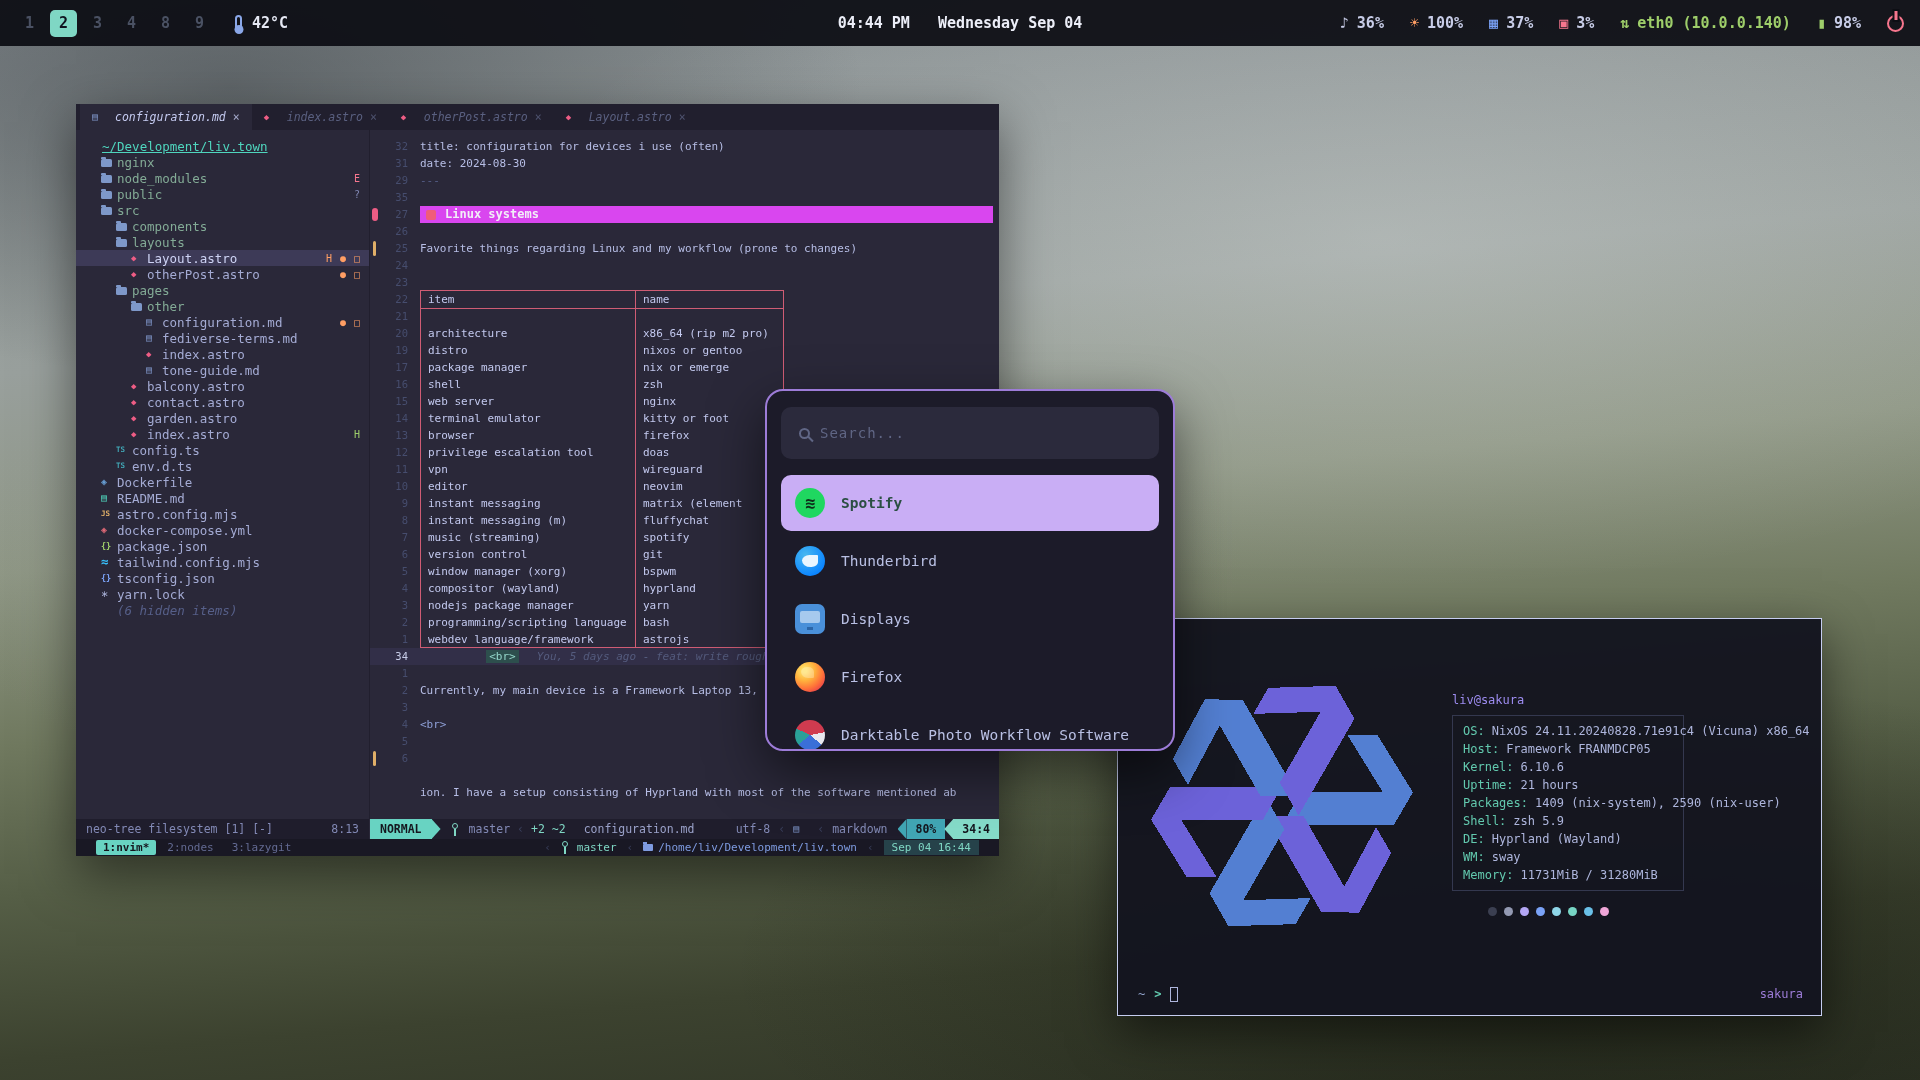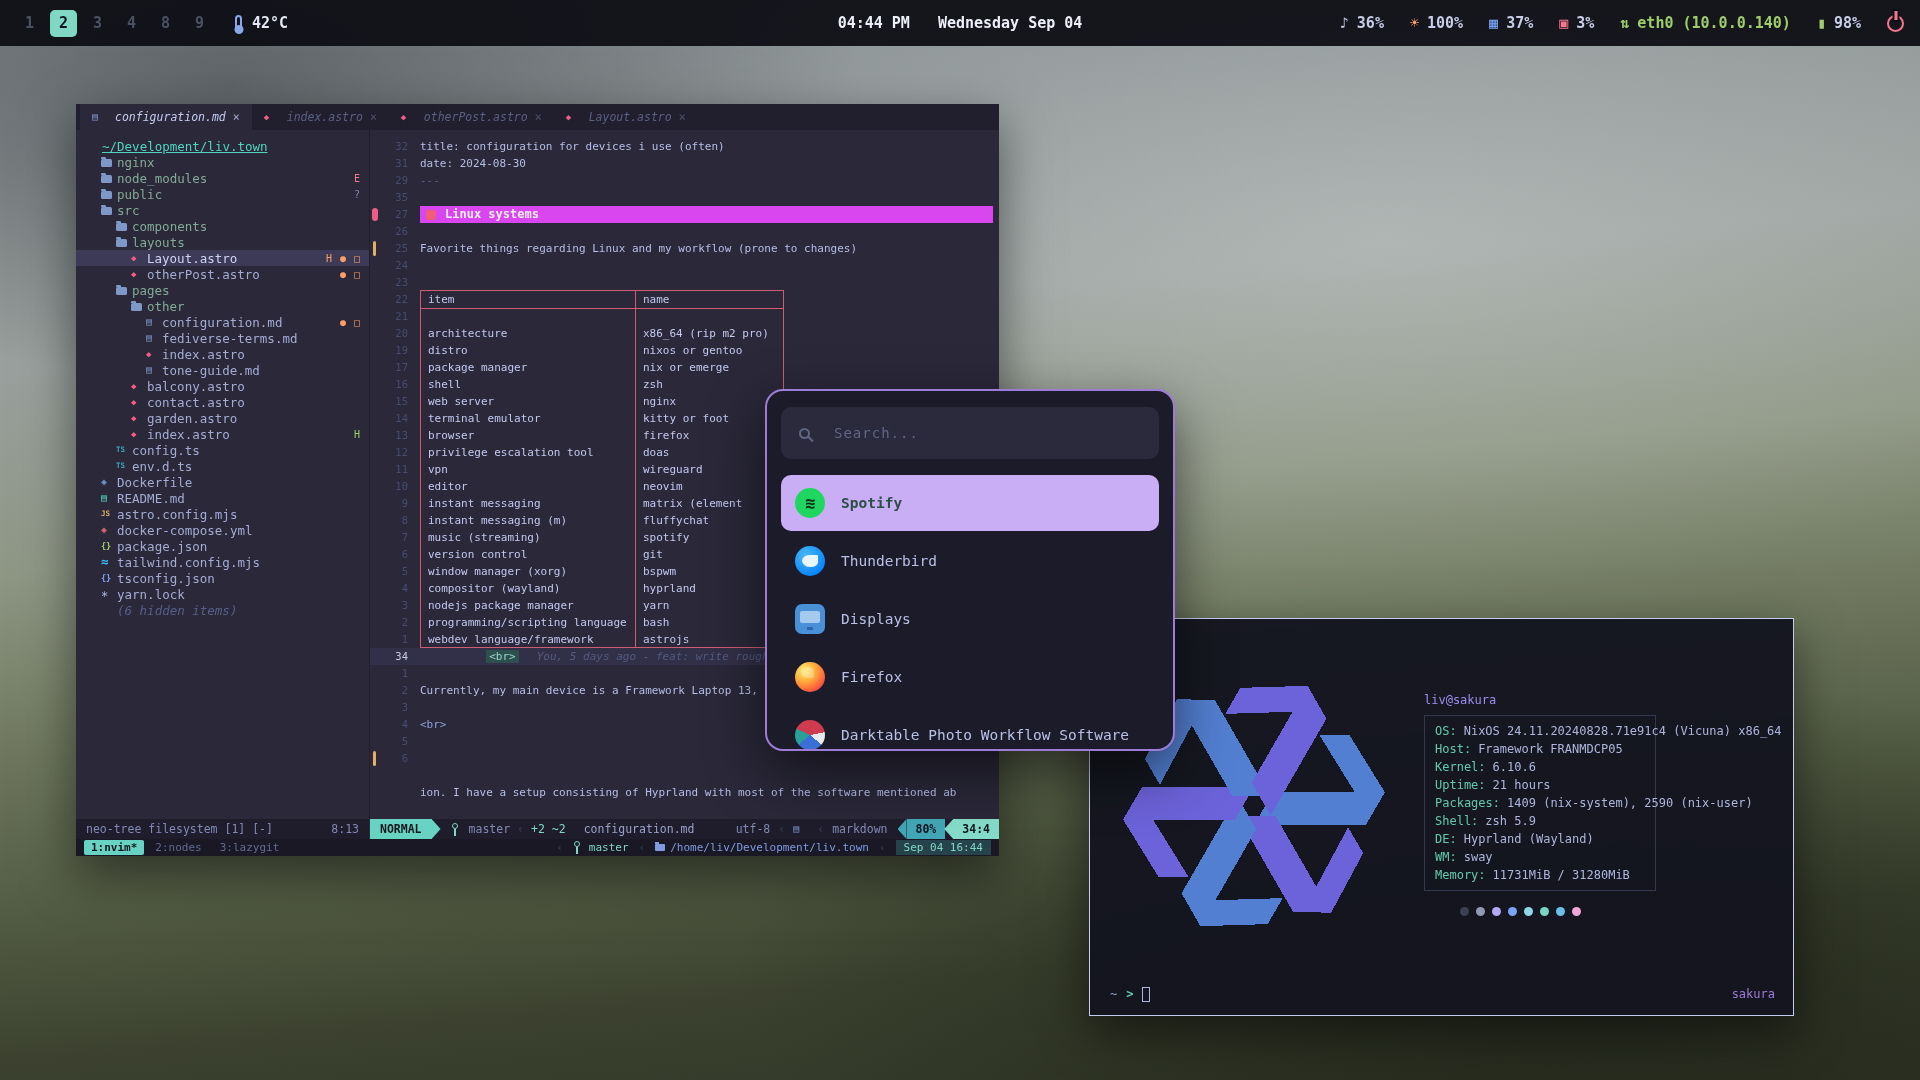--- a/index.html
+++ b/index.html
@@ -104,54 +104,54 @@
   .st-changes{color:#7fd7c4}
   .st-file{display:flex;align-items:center;padding:0 8px;color:#9aa1c9}
   .st-right{margin-left:auto;display:flex;align-items:stretch}
   .st-enc{display:flex;align-items:center;gap:8px;padding:0 10px}
   .sep::before{content:"‹";color:#3a3f5c}
   .st-prog{background:#41a6b5;color:#15161e;font-weight:700;display:flex;align-items:center;padding:0 9px}
   .pl-l1{width:9px;background:#41a6b5;clip-path:polygon(100% 0,0 50%,100% 100%)}
   .pl-l2{width:9px;background:#85dbc9;clip-path:polygon(100% 0,0 50%,100% 100%);margin-left:-1px}
   .st-pos{background:#85dbc9;color:#15161e;font-weight:700;display:flex;align-items:center;padding:0 9px}
   
-  .tmux{height:17px;flex:none;background:#191824;display:flex;align-items:center;font-size:11px;color:#636a92;padding:0 8px;gap:10px}
+  .tmux{height:17px;flex:none;background:#191824;display:flex;align-items:center;font-size:11px;color:#636a92;padding:0 20px;gap:10px}
   .tw{padding:0 7px;border-radius:2px;height:15px;display:flex;align-items:center}
   .tw.on{background:#68d3c2;color:#15161e;font-weight:700}
   .tmux-right{margin-left:auto;display:flex;gap:10px;align-items:center}
   .tm-branch{color:#7fd7c4;display:flex;align-items:center;gap:5px}
   .tm-path{color:#7e9be0;display:flex;align-items:center;gap:5px}
   .mini-folder{width:10px;height:7px;background:#7e9be0;border-radius:1px;position:relative;display:inline-block}
   .mini-folder::before{content:"";position:absolute;top:-2px;left:0;width:4px;height:2px;background:#7e9be0}
   .tm-date{background:#26424a;color:#7fd7c4;padding:0 8px;height:15px;display:flex;align-items:center}
   
   .launcher{position:absolute;left:765px;top:389px;width:410px;height:362px;background:#1c1b29;
     border:2px solid #9d7cd8;border-radius:18px;box-shadow:0 20px 54px rgba(0,0,0,.55);
     padding:16px 14px;overflow:hidden;z-index:30}
-  .search{height:52px;background:#2b2a3c;border-radius:10px;display:flex;align-items:center;padding:0 18px;gap:24px}
+  .search{height:52px;background:#2b2a3c;border-radius:10px;display:flex;align-items:center;padding:0 18px;gap:10px}
   .mag{width:11px;height:11px;border:2px solid #606685;border-radius:50%;position:relative;flex:none}
   .mag::after{content:"";position:absolute;width:7px;height:2px;background:#606685;transform:rotate(45deg);right:-6px;bottom:-3px}
   .search input{background:none;border:none;outline:none;color:#bac2e8;font:14px "DejaVu Sans Mono",monospace;width:100%}
   .search input::placeholder{color:#606685;letter-spacing:1px}
   .llist{margin-top:16px}
   .litem{display:flex;align-items:center;gap:16px;height:56px;padding:0 14px;border-radius:10px;color:#b9c0e4;font-size:14.5px;margin-top:2px}
   .litem.sel{background:#c9aef5;color:#2b4f43;font-weight:700}
   .appicon{width:30px;height:30px;flex:none;position:relative}
   .li-spotify{border-radius:50%;background:#1fd760}
   .li-spotify::before{content:"≋";position:absolute;inset:0;display:flex;align-items:center;justify-content:center;color:#0f2f1b;font-size:17px;font-weight:700}
   .li-thunderbird{border-radius:50%;background:radial-gradient(circle at 35% 30%,#47b8f0,#0a84ff 75%)}
   .li-thunderbird::before{content:"";position:absolute;left:7px;top:9px;width:16px;height:12px;background:#eaf6ff;border-radius:70% 10% 60% 80%}
   .li-displays{background:#4a90d9;border-radius:7px}
   .li-displays::before{content:"";position:absolute;left:5px;top:7px;width:20px;height:12px;background:#a6c9ee;border-radius:2px}
   .li-displays::after{content:"";position:absolute;left:12px;bottom:4px;width:6px;height:3px;background:#2c66a8}
   .li-firefox{border-radius:50%;background:radial-gradient(circle at 32% 28%,#ffe066 8%,#ffb13d 35%,#ff7139 62%,#e3364e 88%,#b5007f)}
   .li-firefox::before{content:"";position:absolute;left:6px;top:5px;width:13px;height:11px;background:rgba(255,255,255,.28);border-radius:50% 50% 10% 60%}
   .li-darktable{border-radius:50%;background:conic-gradient(#cf3b4f 0 22%,#e8e8ee 22% 36%,#3a6fd8 36% 64%,#2aa198 64% 82%,#cf3b4f 82% 100%)}
   
-  .term{position:absolute;left:1089px;top:618px;width:705px;height:398px;background:rgba(20,21,31,.97);
+  .term{position:absolute;left:1117px;top:618px;width:705px;height:398px;background:rgba(20,21,31,.97);
     border:1px solid #c6cdf0;box-shadow:0 16px 44px rgba(0,0,0,.5);z-index:20;color:#b9c0e4;font-size:12px;line-height:18px}
   .nixlogo{position:absolute;left:14px;top:22px}
   .fetch{position:absolute;left:334px;top:72px;width:364px}
   .userhost{color:#9d8cf0;margin-bottom:6px}
   .infobox{border:1px solid #34384f;padding:6px 10px;width:232px}
   .irow{display:flex;white-space:nowrap}
   .irow .lab{color:#62c9ae;flex:none}
   .irow .val{color:#aeb6dd;margin-left:7px}
   .dots{display:flex;gap:7px;margin:16px 0 0 36px}
   .dot{width:9px;height:9px;border-radius:50%}

